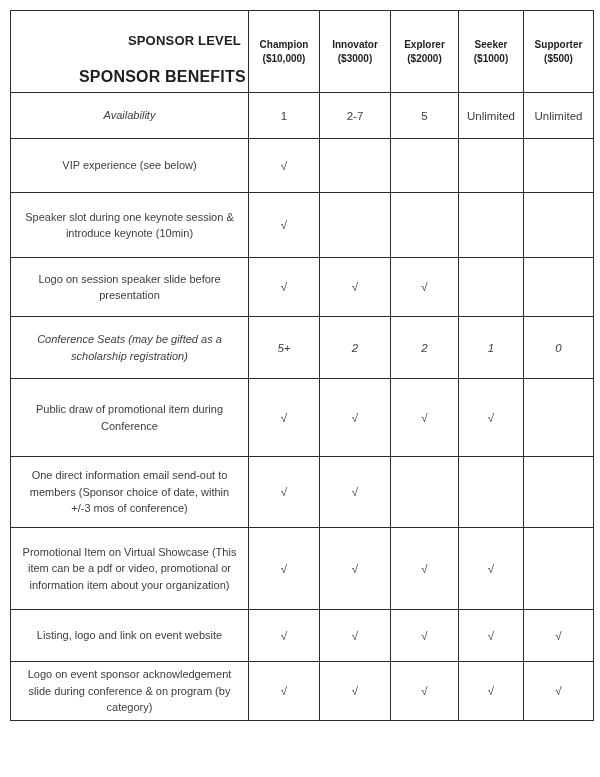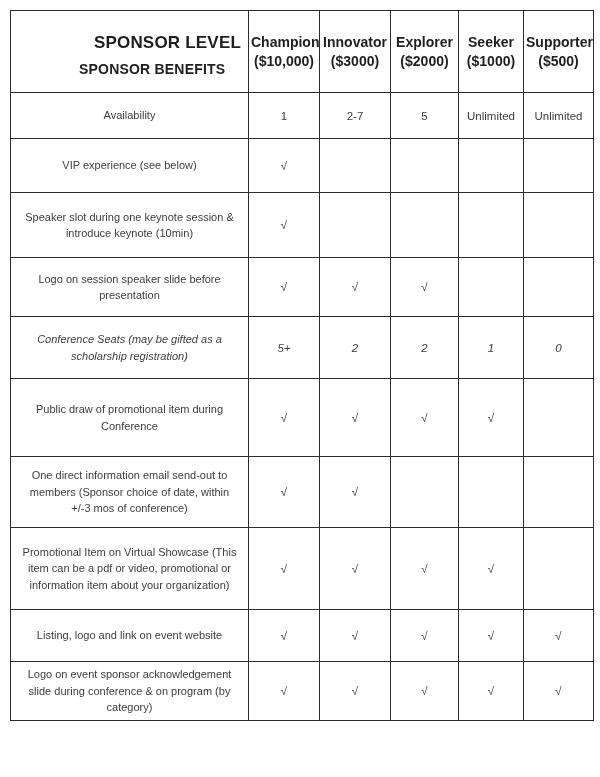--- a/index.html
+++ b/index.html
@@ -29,53 +29,53 @@
   
   th.corner-cell {
     position: relative;
     width: 238px;
     height: 82px;
   }
   .corner-top {
     position: absolute;
     top: 22px;
     right: 7px;
-    font-size: 17px;
+    font-size: 13px;
     font-weight: bold;
     color: #1e1e1e;
     letter-spacing: 0.2px;
   }
   .corner-bottom {
     position: absolute;
-    top: 50px;
+    top: 57px;
     left: 68px;
-    font-size: 14px;
+    font-size: 16px;
     font-weight: bold;
     color: #1e1e1e;
     letter-spacing: 0.2px;
   }
   
   th.level-cell {
-    font-size: 14px;
+    font-size: 10px;
     font-weight: bold;
     color: #1e1e1e;
     text-align: center;
     padding: 6px 2px;
     line-height: 1.35;
   }
   th.level-cell .level-price { font-weight: bold; }
   
   td.benefit-cell {
     font-size: 11px;
     color: #3d3d3d;
     text-align: center;
     padding: 4px 10px;
     line-height: 1.5;
   }
-  td.benefit-cell.italic { }
+  td.benefit-cell.italic { font-style: italic; }
   td.value-cell {
     font-size: 11.5px;
     color: #3d3d3d;
     text-align: center;
     padding: 2px;
   }
 </style>
 </head>
 <body>
 

